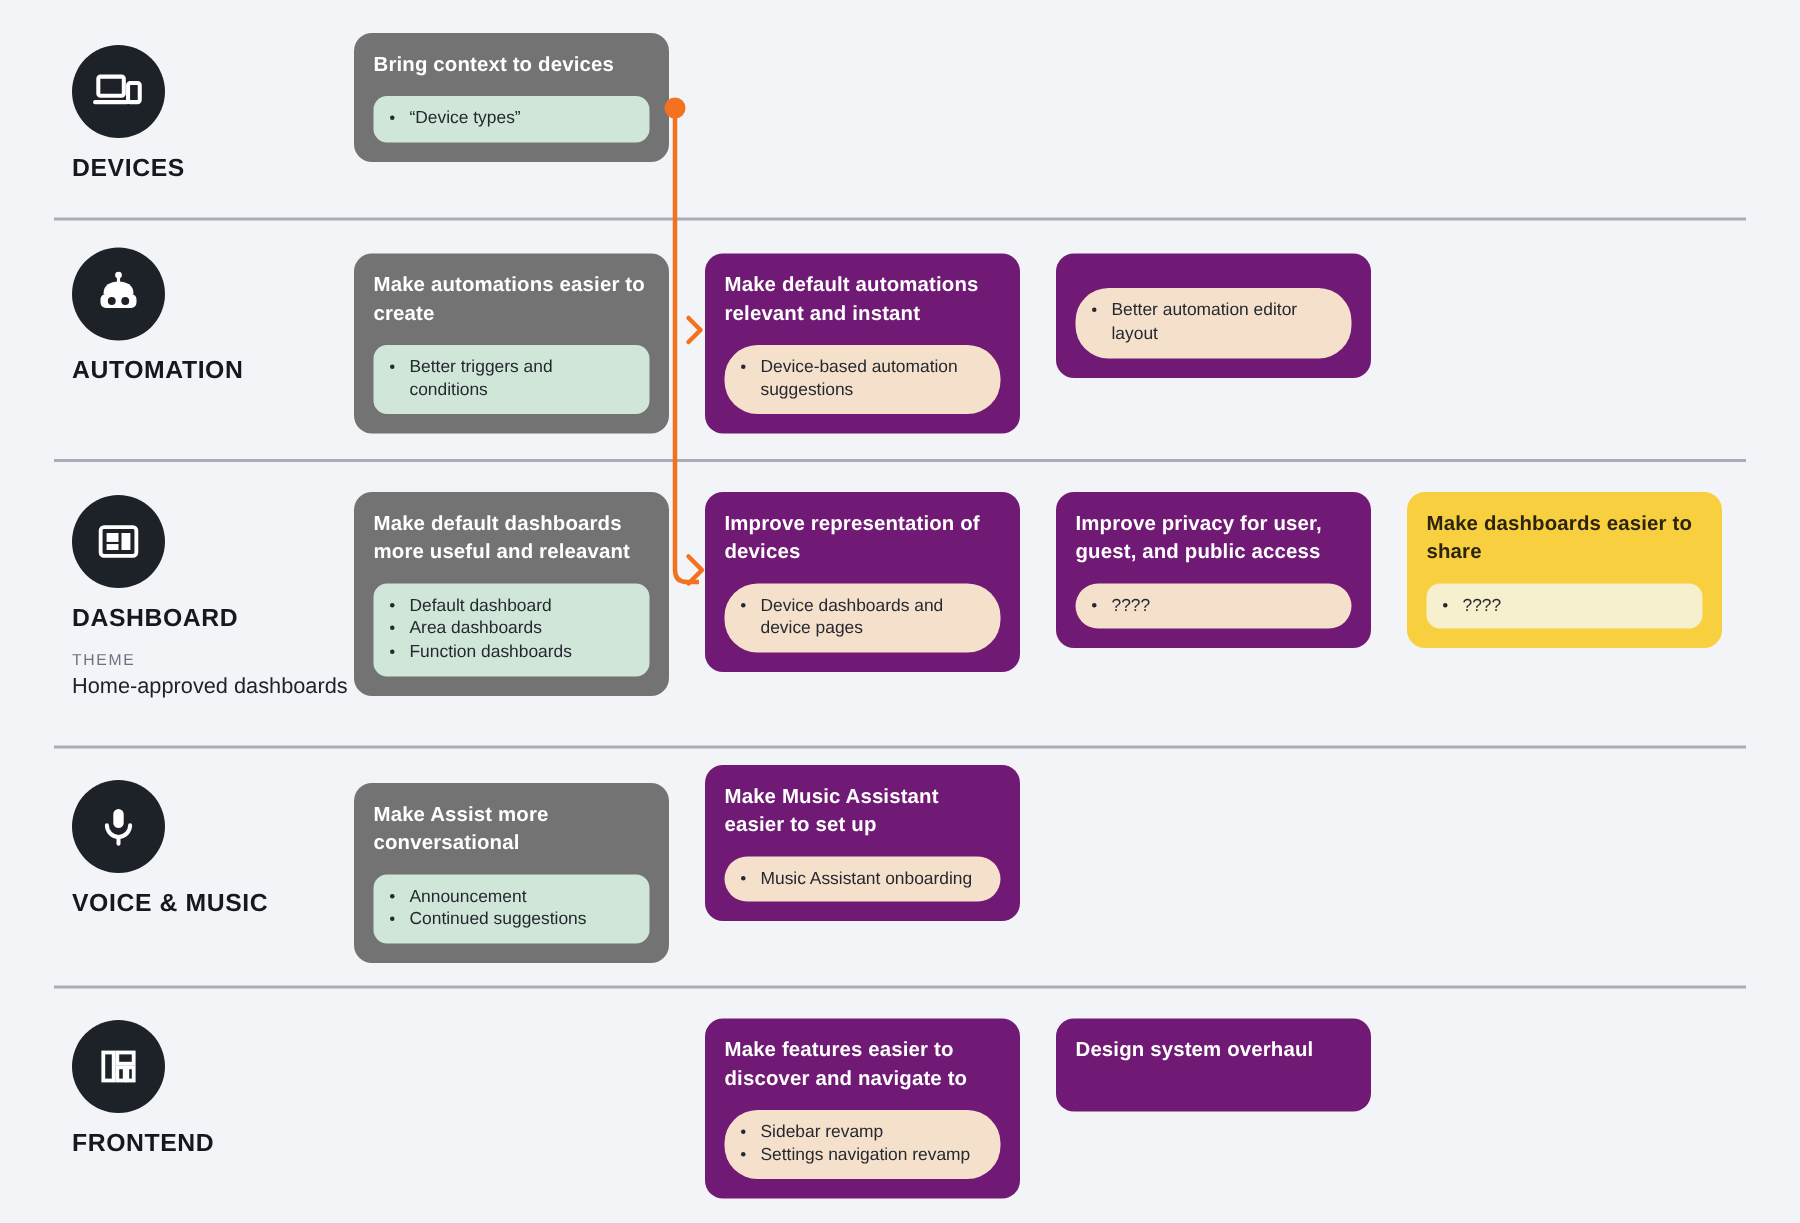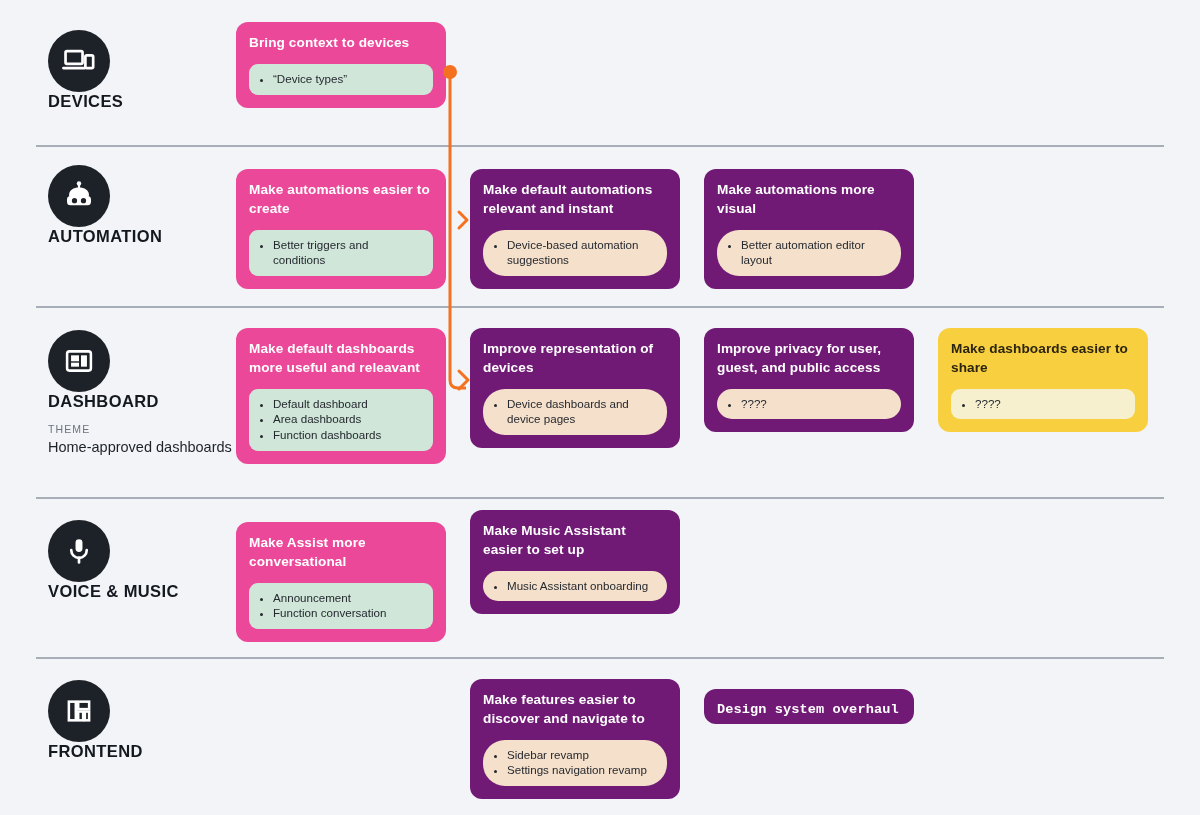--- a/index.html
+++ b/index.html
@@ -20,39 +20,40 @@
   }
 
   .lane-label{position:absolute;left:48px;width:190px;}
   .icon-circle{
     width:62px;height:62px;border-radius:50%;
     background:#1d2128;
     display:flex;align-items:center;justify-content:center;
   }
   .icon-circle svg{display:block;}
   .lane-title{
+    margin-top:11px;
     font-size:16.5px;font-weight:bold;letter-spacing:.4px;
     color:#14181f;
   }
   .theme-label{
     margin-top:12px;font-size:10.5px;letter-spacing:1.1px;
     color:#6b7280;font-weight:normal;
   }
   .theme-text{
     margin-top:3px;font-size:14.5px;line-height:1.32;color:#1d2128;
   }
 
   .card{
     position:absolute;
     width:210px;
     border-radius:12px;
     padding:12px 13px 13px 13px;
     box-sizing:border-box;
   }
-  .card.green{background:#ec4899;}
+  .card.green{background:#737373;}
   .card.orange{background:#701a75;}
   .card.yellow{background:#f8cf3e;}
 
   .card-title{
     font-size:13.6px;font-weight:bold;line-height:1.38;
     color:#ffffff;
     letter-spacing:.1px;
   }
   .card.yellow .card-title{color:#2b2410;}
 
@@ -132,21 +133,20 @@
     <div class="card orange" style="left:470px;top:24px;">
       <div class="card-title">Make default automations relevant and instant</div>
       <div class="pill">
         <ul>
             <li>Device-based automation suggestions</li>
           </ul>
       </div>
     </div>
 
     <div class="card orange" style="left:704px;top:24px;">
-      <div class="card-title">Make automations more visual</div>
       <div class="pill">
         <ul>
             <li>Better automation editor layout</li>
           </ul>
       </div>
     </div>
   </div>
 
   <div class="row" style="top:306px;height:191px">
     <div class="lane-label" style="top:24px">
@@ -212,21 +212,21 @@
         </svg>
       </div>
       <div class="lane-title">VOICE &amp; MUSIC</div>
     </div>
 
     <div class="card green" style="left:236px;top:25px;">
       <div class="card-title">Make Assist more conversational</div>
       <div class="pill">
         <ul>
           <li>Announcement</li>
-          <li>Function conversation</li>
+          <li>Continued suggestions</li>
         </ul>
       </div>
     </div>
 
     <div class="card orange" style="left:470px;top:13px;">
       <div class="card-title">Make Music Assistant easier to set up</div>
       <div class="pill">
         <ul>
             <li>Music Assistant onboarding</li>
           </ul>
@@ -250,21 +250,21 @@
     <div class="card orange" style="left:470px;top:22px;">
       <div class="card-title">Make features easier to discover and navigate to</div>
       <div class="pill">
         <ul>
           <li>Sidebar revamp</li>
           <li>Settings navigation revamp</li>
         </ul>
       </div>
     </div>
 
-    <div class="card orange" style="left:704px;top:32px;padding-bottom:4px;font-family:Liberation Mono, monospace;">
+    <div class="card orange" style="left:704px;top:22px;padding-bottom:31px;">
       <div class="card-title">Design system overhaul</div>
     </div>
   </div>
 
   <svg class="connector" viewBox="0 0 1200 815">
     <path d="M450 72 L450 380 Q450 388 458 388 L466 388" stroke="#f4711f" stroke-width="3" fill="none"></path>
     <circle cx="450" cy="72" r="7" fill="#f4711f"></circle>
     <path d="M459 212 L467 220 L459 228" stroke="#f4711f" stroke-width="3" fill="none" stroke-linecap="round" stroke-linejoin="round"></path>
     <path d="M459 371 L468 380 L459 389" stroke="#f4711f" stroke-width="3" fill="none" stroke-linecap="round" stroke-linejoin="round"></path>
   </svg>

